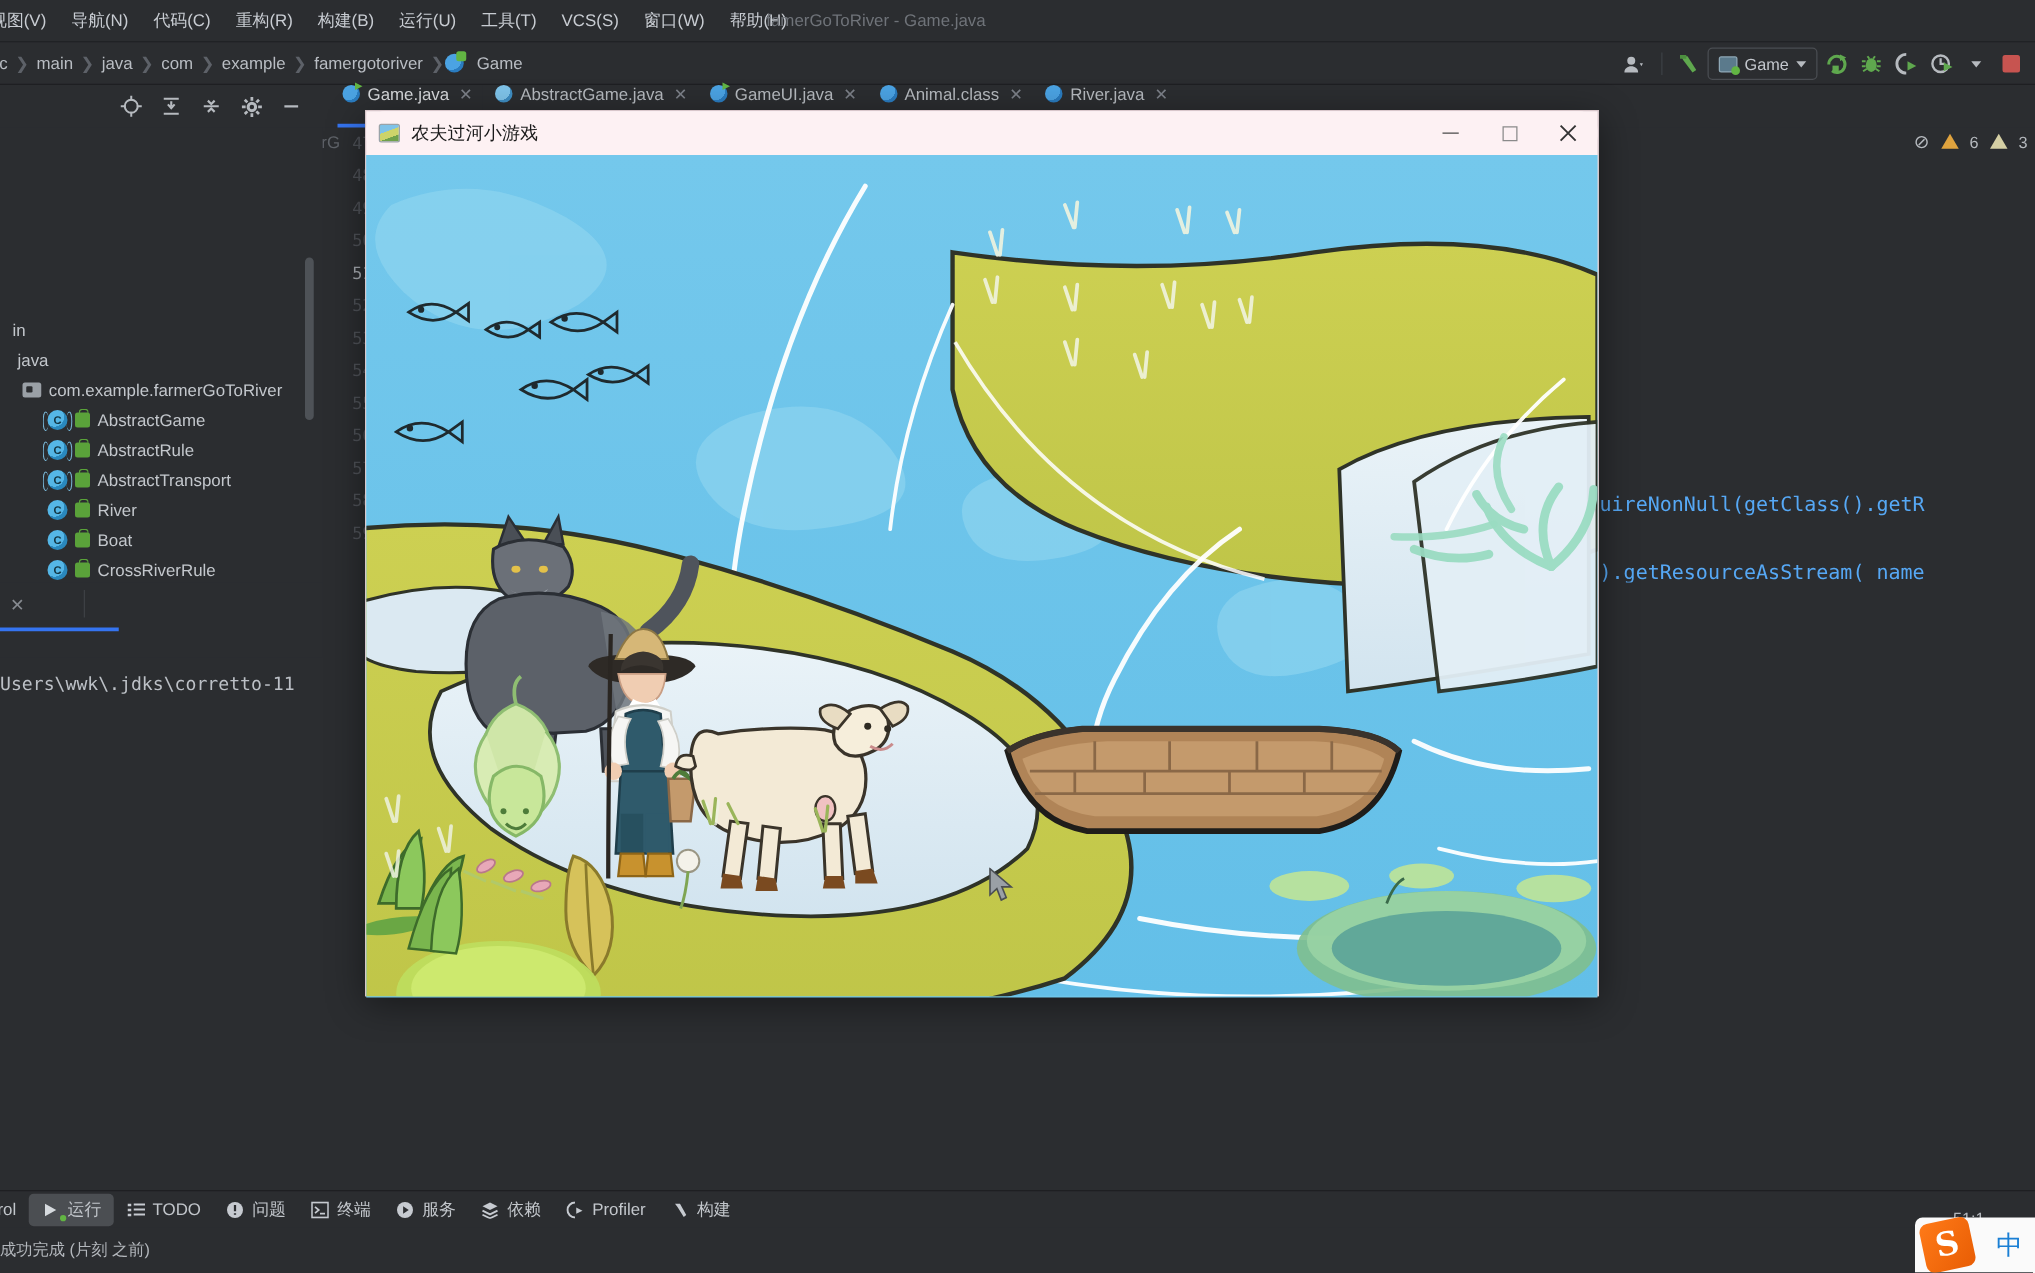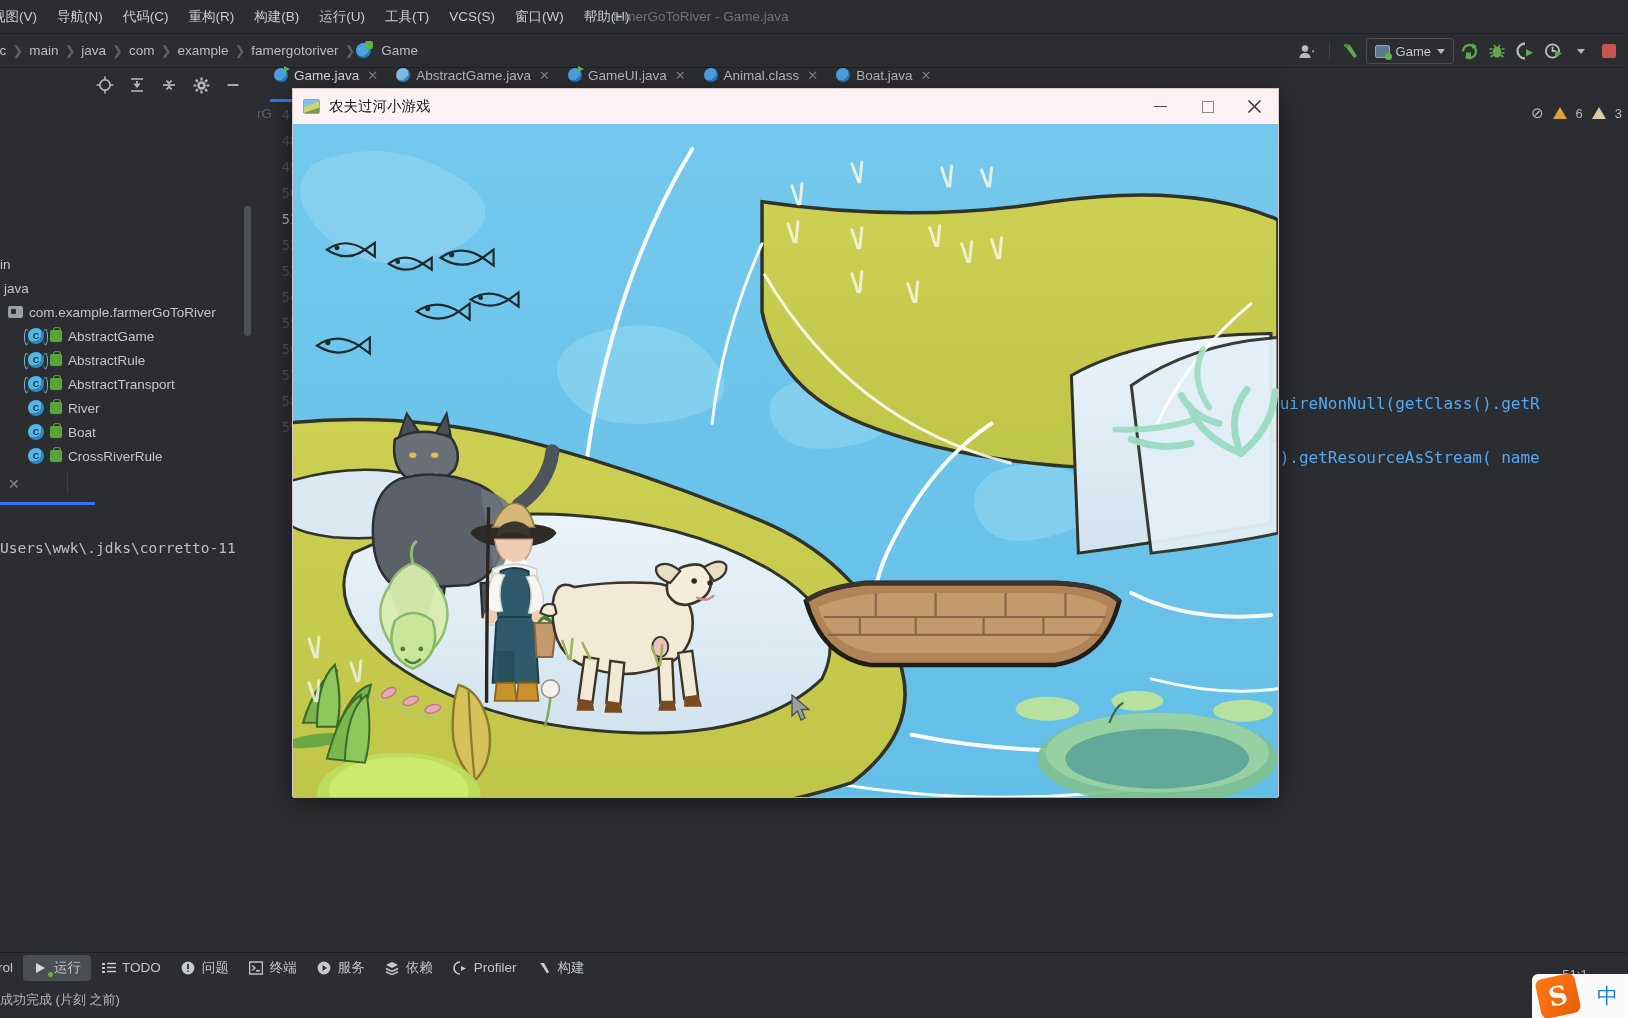--- a/index.html
+++ b/index.html
@@ -103,21 +103,21 @@
     position: absolute; left: 0; top: 102px; width: 258px; height: 364px;
     background: #2b2d30; overflow: hidden;
   }
   .proj-header {
     position: absolute; left: 0; top: 102px; width: 258px; height: 24px;
     font-size: 13.5px; line-height: 24px; white-space: nowrap; color: #b9bdc3;
     padding-left: 0;
   }
   .proj-header b { color: #e2e5e9; }
   .proj-header .path { color: #5f6369; }
-  .tree { position: absolute; left: 0; top: 150px; width: 258px; }
+  .tree { position: absolute; left: 10px; top: 150px; width: 258px; }
   .tnode {
     height: 24px; display: flex; align-items: center; gap: 6px;
     font-size: 13.5px; color: #c3c7cc; white-space: nowrap;
   }
   .cls-ico {
     width: 16px; height: 16px; border-radius: 50%; flex: 0 0 auto; position: relative;
     background: radial-gradient(circle at 35% 35%, #55b6e6 0 52%, #2a88bd 53% 100%);
     color: #10323f; font-size: 9px; font-weight: bold; display: flex; align-items: center; justify-content: center;
   }
   .cls-ico.abstract::before, .cls-ico.abstract::after {
@@ -397,21 +397,21 @@
         <span>GameUI.java</span>
         <span class="x">✕</span>
       </div>
       <div class="tab">
         <span class="ico"></span>
         <span>Animal.class</span>
         <span class="x">✕</span>
       </div>
       <div class="tab">
         <span class="ico"></span>
-        <span>Boat.java</span>
+        <span>River.java</span>
         <span class="x">✕</span>
       </div>
     </div>
   </div>
 
   <div class="proj-header">
     <b>River [farmerGoToRiver]</b>
     <span class="path">D:\Javajdk\famerG</span>
   </div>
   <div class="tree-panel">

